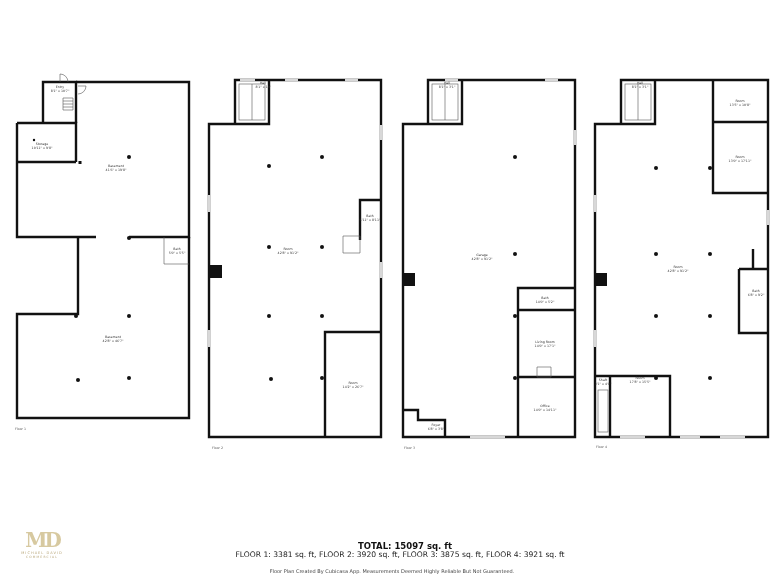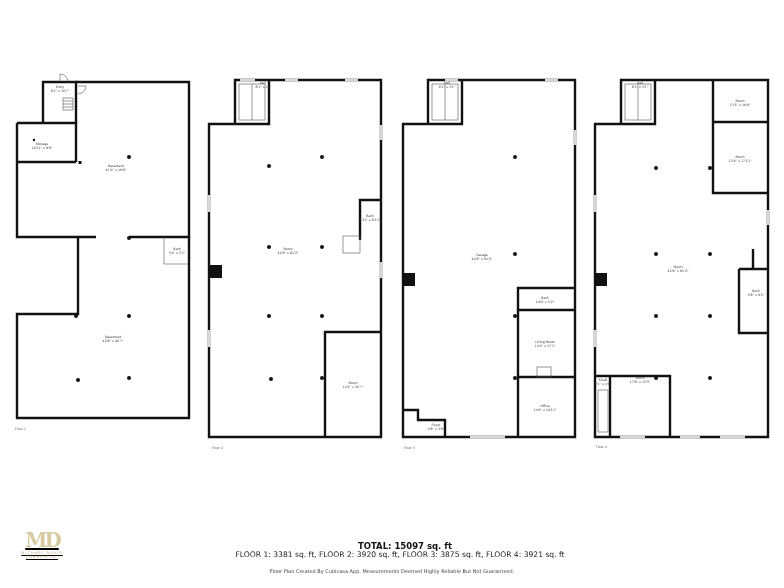--- a/index.html
+++ b/index.html
@@ -8,21 +8,21 @@
   .wall { fill: none; stroke: #111; stroke-width: 2.4; }
   .thin { fill: none; stroke: #555; stroke-width: 0.6; }
   .window { stroke: #d8d8d8; stroke-width: 2.6; }
   .col { fill: #111; }
   .chimney { fill: #111; }
   .room-label { position: absolute; font-size: 3.2px; color: #333; text-align: center; white-space: nowrap; line-height: 1.2; transform: translateX(-50%); }
   .floor-label { position: absolute; font-size: 3.2px; color: #555; }
   .total { position: absolute; left: 13px; width: 784px; text-align: center; font-size: 8.5px; font-weight: bold; color: #111; top: 541px; }
   .floors { position: absolute; left: 0; width: 784px; text-align: center; font-size: 7.6px; color: #222; top: 550px; padding-left: 8px; }
   .disclaimer { position: absolute; left: 0; width: 784px; text-align: center; font-size: 5px; color: #444; top: 568px; }
-  .logo { position: absolute; left: 18px; top: 530px; width: 48px; text-align: center; text-decoration: underline; }
+  .logo { position: absolute; left: 18px; top: 530px; width: 48px; text-align: center; }
   .logo-mark { font-family: "DejaVu Serif", serif; font-size: 20px; color: #d7c9a0; letter-spacing: -3px; line-height: 20px; font-weight: bold; }
   .logo-name { font-size: 3.6px; color: #b9a77a; letter-spacing: 1px; margin-top: 1px; }
   .logo-sub { font-size: 3px; color: #b9a77a; letter-spacing: 1.2px; }
 </style>
 </head>
 <body>
 
 <svg class="plan" width="784" height="588" viewBox="0 0 784 588">
 
   <g>

